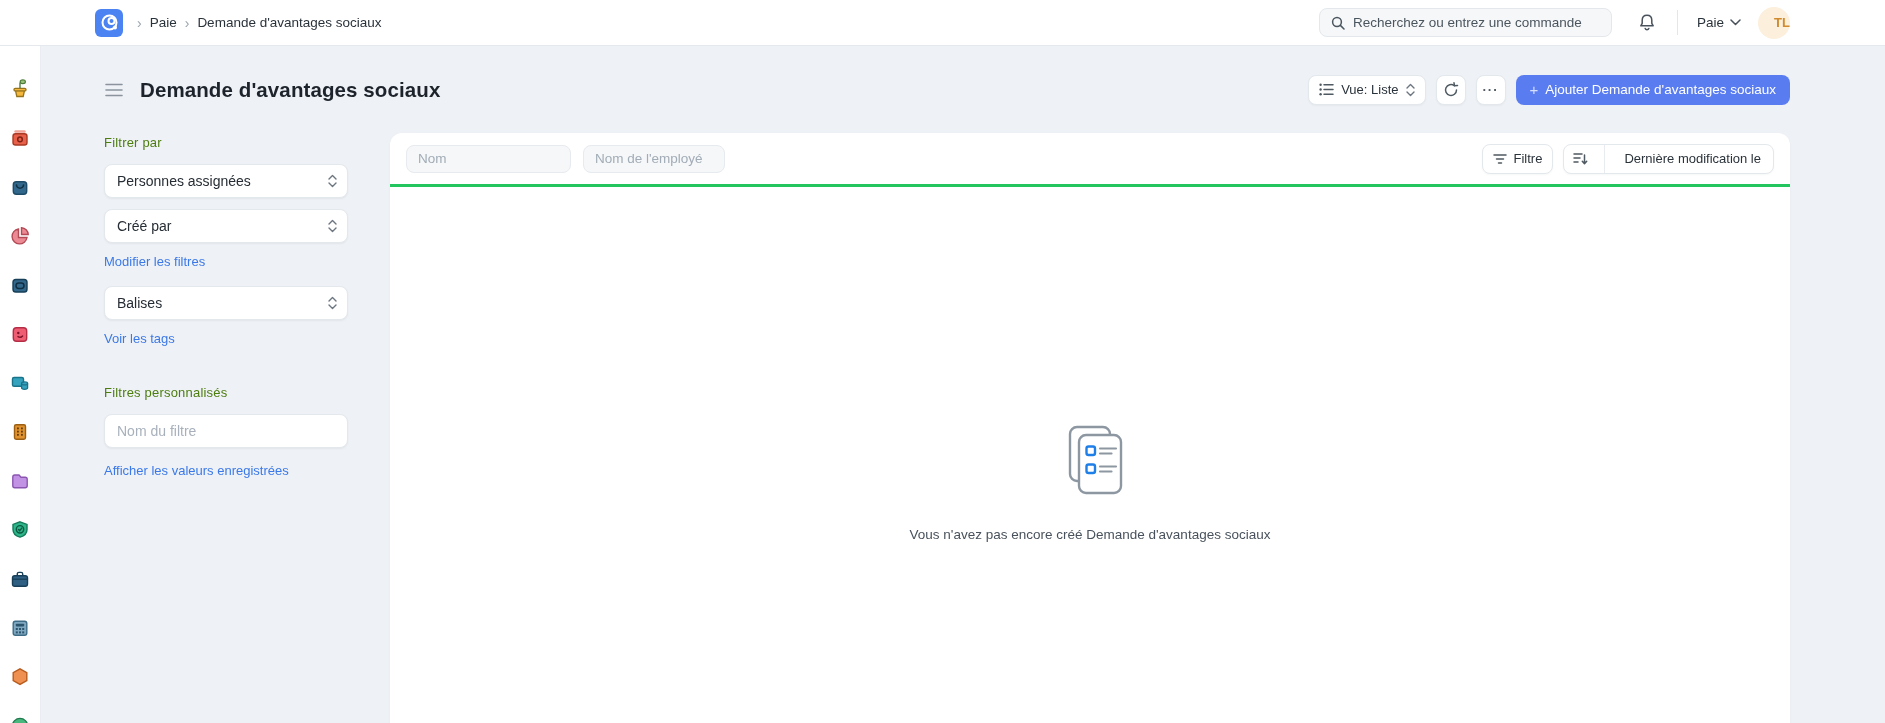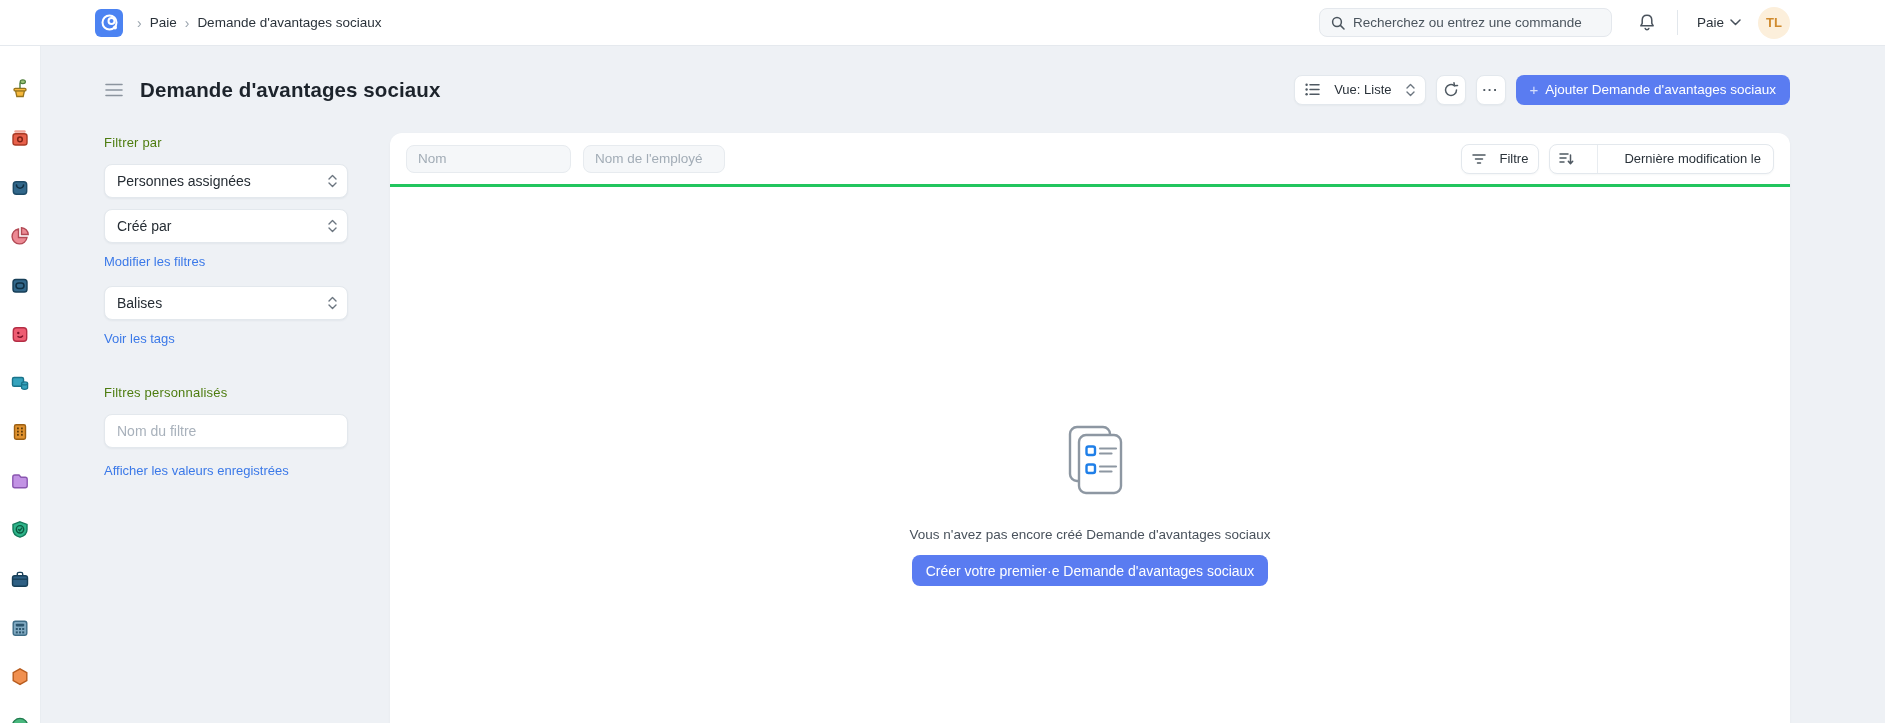--- a/index.html
+++ b/index.html
@@ -36,21 +36,21 @@
     border-radius:8px; display:flex; align-items:center; gap:8px;
     padding:0 11px; color:#4b555e; cursor:text;
   }
   .search-box span { font-size:13.5px; }
   .bell { margin-left:26px; cursor:pointer; }
   .nav-divider { width:1px; height:25px; background:#e2e7ec; margin:0 19px 0 21px; }
   .help { display:flex; align-items:center; gap:6px; cursor:pointer; font-size:13.5px; color:#2a323a; }
   .avatar {
     width:32px; height:32px; border-radius:50%; background:#fcefdb;
     color:#d08b2f; font-weight:bold; font-size:13px;
-    display:flex; align-items:center; justify-content:center;
+    display:flex; align-items:center; justify-content:flex-end;
     margin-left:17px; cursor:pointer;
   }
 
   
   .icon-rail {
     position:fixed; top:46px; left:0; bottom:0; width:41px;
     background:#fff; border-right:1px solid #e9edf1; z-index:10;
     display:flex; flex-direction:column; align-items:center;
     padding-top:32px; gap:27px; overflow:hidden;
   }
@@ -61,21 +61,21 @@
   .page-head {
     height:87px; display:flex; align-items:center; justify-content:space-between;
     padding-left:10px;
   }
   .head-left { display:flex; align-items:center; gap:17px; }
   .burger { cursor:pointer; }
   .page-title { font-size:20.5px; font-weight:700; color:#1c232b; letter-spacing:.1px; }
   .head-right { display:flex; align-items:center; gap:10px; }
   .btn {
     height:30px; background:#fff; border:1px solid #e3e8ed; border-radius:8px;
-    display:flex; align-items:center; gap:14px; padding:0 10px;
+    display:flex; align-items:center; gap:7px; padding:0 10px;
     font-size:13px; color:#2a323a; cursor:pointer;
     box-shadow:0 1px 2px rgba(25,39,52,.04);
   }
   .btn.square { width:30px; justify-content:center; padding:0; }
   .btn-primary {
     height:30px; border:none; border-radius:8px; background:#5a7cf1; color:#fff;
     display:flex; align-items:center; gap:7px; padding:0 14px;
     font-size:13.5px; cursor:pointer;
   }
   .btn-primary .plus { opacity:.75; font-size:15px; }
@@ -395,19 +395,16 @@
       <div class="empty-state">
         <svg width="84" height="80" viewBox="0 0 84 80">
           <rect x="22" y="2" width="40" height="54" rx="7" fill="#ffffff" stroke="#8d97a2" stroke-width="2.4"></rect>
           <rect x="31" y="10" width="42" height="58" rx="7" fill="#ffffff" stroke="#8d97a2" stroke-width="2.4"></rect>
           <rect x="38.5" y="21.5" width="8.5" height="8.5" rx="2" fill="none" stroke="#1f7fe8" stroke-width="2.4"></rect>
           <path d="M52 23.5 h16 M52 28.5 h11.5" stroke="#8d97a2" stroke-width="2.2" stroke-linecap="round"></path>
           <rect x="38.5" y="39.5" width="8.5" height="8.5" rx="2" fill="none" stroke="#1f7fe8" stroke-width="2.4"></rect>
           <path d="M52 41.5 h16 M52 46.5 h11.5" stroke="#8d97a2" stroke-width="2.2" stroke-linecap="round"></path>
         </svg>
         <div class="empty-msg">Vous n'avez pas encore créé Demande d'avantages sociaux</div>
-        <div class="btn-primary">
-          <span>Créer votre premier·e Demande d'avantages sociaux</span>
-        </div>
       </div>
     </div>
   </div>
 </div>
 
 </body></html>

